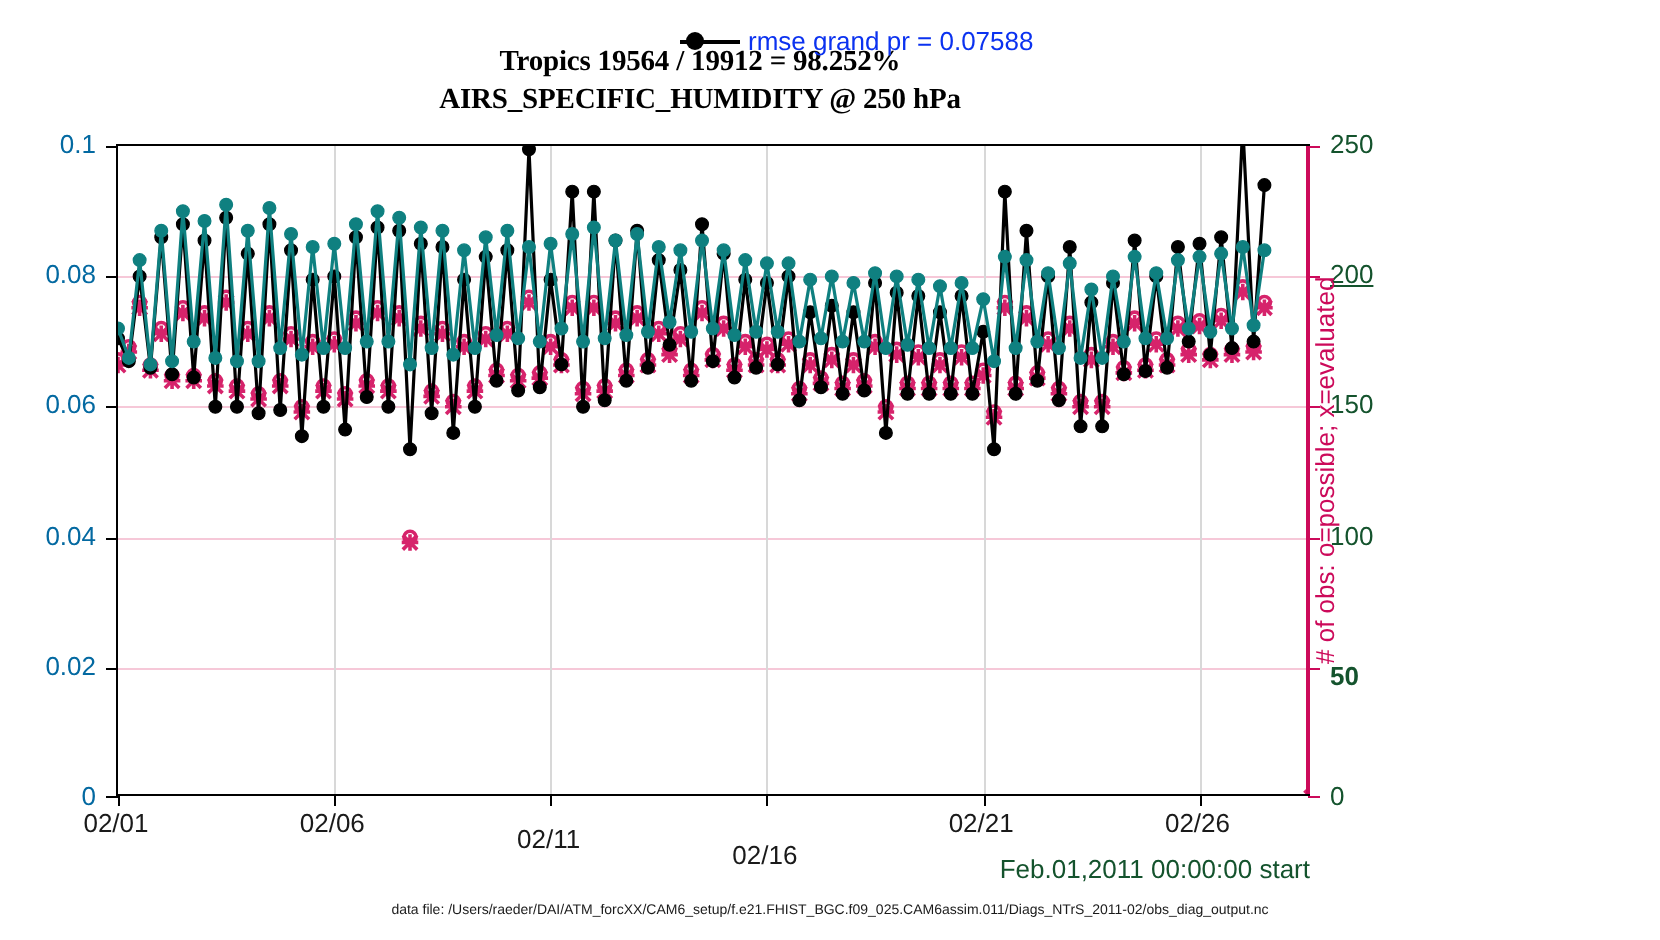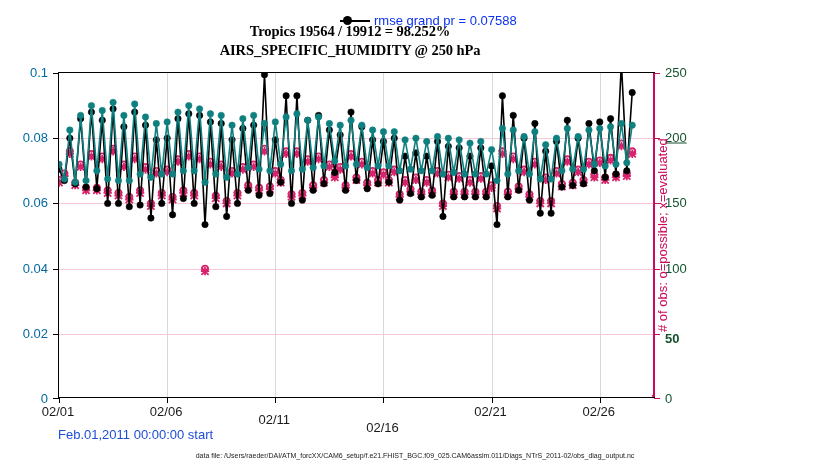--- a/index.html
+++ b/index.html
@@ -137,23 +137,23 @@
     transform: rotate(-90deg);
     font-size: 13px;
     color: #cc0a5a;
     white-space: nowrap;
   }
   #x-axis-title {
     position: absolute;
     left: 58px;
     top: 427px;
     width: 597px;
-    text-align: left;
+    text-align: right;
     font-size: 13px;
-    color: #1d4ed8;
+    color: #14532d;
     white-space: nowrap;
   }
   #footer-note {
     position: absolute;
     left: 0;
     top: 452px;
     width: 830px;
     text-align: center;
     font-size: 7px;
     color: #1a1a1a;

